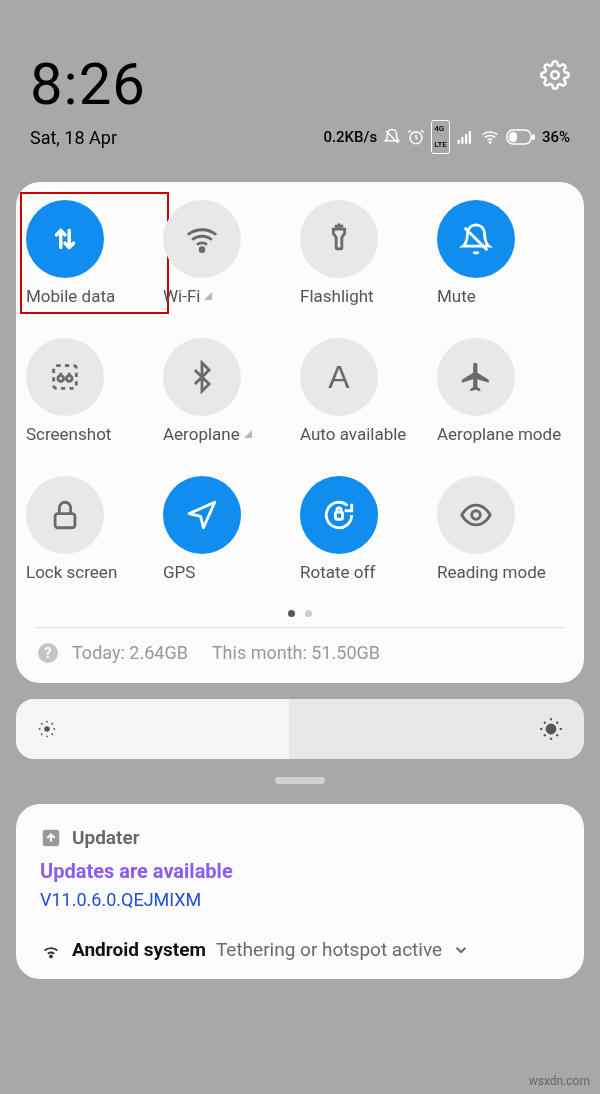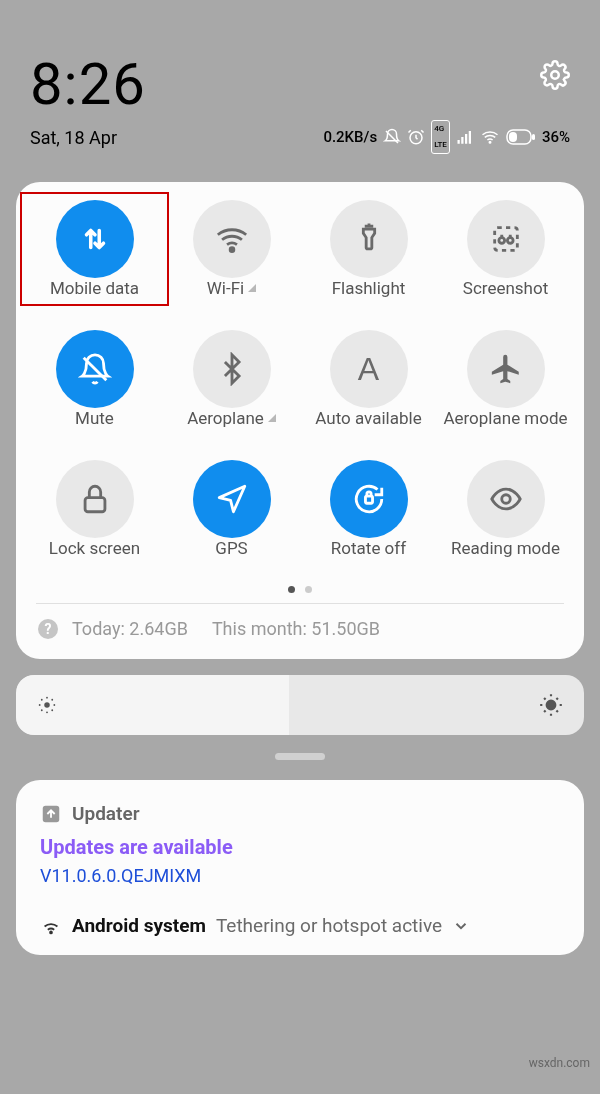--- a/index.html
+++ b/index.html
@@ -51,22 +51,22 @@
     padding: 18px 10px 18px 10px;
   }
   .tiles {
     display: grid;
     grid-template-columns: repeat(4, 1fr);
     row-gap: 32px;
   }
   .tile {
     display: flex;
     flex-direction: column;
-    align-items: center;
-    gap: 0;
+    align-items: flex-start;
+    gap: 8px;
     cursor: pointer;
   }
   .tile-circle {
     width: 78px;
     height: 78px;
     border-radius: 50%;
     background: #e8e8e8;
     display: flex;
     align-items: center;
     justify-content: center;
@@ -161,21 +161,21 @@
   .notif-title { font-size: 20px; font-weight: 700; color: #8b5cf6; margin-bottom: 6px; }
   .notif-sub { font-size: 18px; color: #1d4ed8; margin-bottom: 28px; }
   .notif-row2 {
     display: flex; align-items: center; gap: 10px;
     font-size: 19px; color: #333;
   }
   .notif-row2 .bold { font-weight: 700; color: #111; }
   .notif-row2 .reg { color: #6a6a6a; }
   .watermark {
     position: absolute;
-    bottom: 24px; right: 10px;
+    bottom: 6px; right: 10px;
     font-size: 12px;
     color: #666;
   }
 </style>
 </head>
 <body>
 
 <div class="header">
   <div class="header-top">
     <div class="time">8:26</div>
@@ -254,42 +254,42 @@
           <svg width="34" height="34" viewBox="0 0 24 24" fill="none" stroke="#6a6a6a" stroke-width="2">
             <path d="M8 5h8v3l-2 3v7a1 1 0 0 1-1 1h-2a1 1 0 0 1-1-1v-7L8 8V5z"></path>
             <path d="M10 2v2M14 2v2M12 1v3"></path>
           </svg>
         </div>
         <div class="tile-label">
           <span>Flashlight</span>
         </div>
       </div>
       <div class="tile">
-        <div class="tile-circle">
-          <svg width="34" height="34" viewBox="0 0 24 24" fill="none" stroke="#6a6a6a" stroke-width="2">
-            <rect x="4" y="4" width="16" height="16" rx="2" stroke-dasharray="3 3"></rect>
-            <circle cx="9" cy="13" r="2"></circle>
-            <circle cx="15" cy="13" r="2"></circle>
-            <path d="M9 11V9M15 11V9"></path>
-          </svg>
-        </div>
-        <div class="tile-label">
-          <span>Screenshot</span>
-        </div>
-      </div>
-      <div class="tile">
         <div class="tile-circle active">
           <svg width="34" height="34" viewBox="0 0 24 24" fill="none" stroke="#fff" stroke-width="2">
             <path d="M18 8a6 6 0 0 0-12 0c0 7-3 9-3 9h18s-3-2-3-9"></path>
             <path d="M13.7 21a2 2 0 0 1-3.4 0"></path>
             <path d="M4 4l16 16"></path>
           </svg>
         </div>
         <div class="tile-label">
           <span>Mute</span>
+        </div>
+      </div>
+      <div class="tile">
+        <div class="tile-circle">
+          <svg width="34" height="34" viewBox="0 0 24 24" fill="none" stroke="#6a6a6a" stroke-width="2">
+            <rect x="4" y="4" width="16" height="16" rx="2" stroke-dasharray="3 3"></rect>
+            <circle cx="9" cy="13" r="2"></circle>
+            <circle cx="15" cy="13" r="2"></circle>
+            <path d="M9 11V9M15 11V9"></path>
+          </svg>
+        </div>
+        <div class="tile-label">
+          <span>Screenshot</span>
         </div>
       </div>
       <div class="tile">
         <div class="tile-circle">
           <svg width="34" height="34" viewBox="0 0 24 24" fill="none" stroke="#6a6a6a" stroke-width="2">
             <path d="M7 7l10 10-5 5V2l5 5L7 17"></path>
           </svg>
         </div>
         <div class="tile-label">
           <span>Aeroplane</span>

